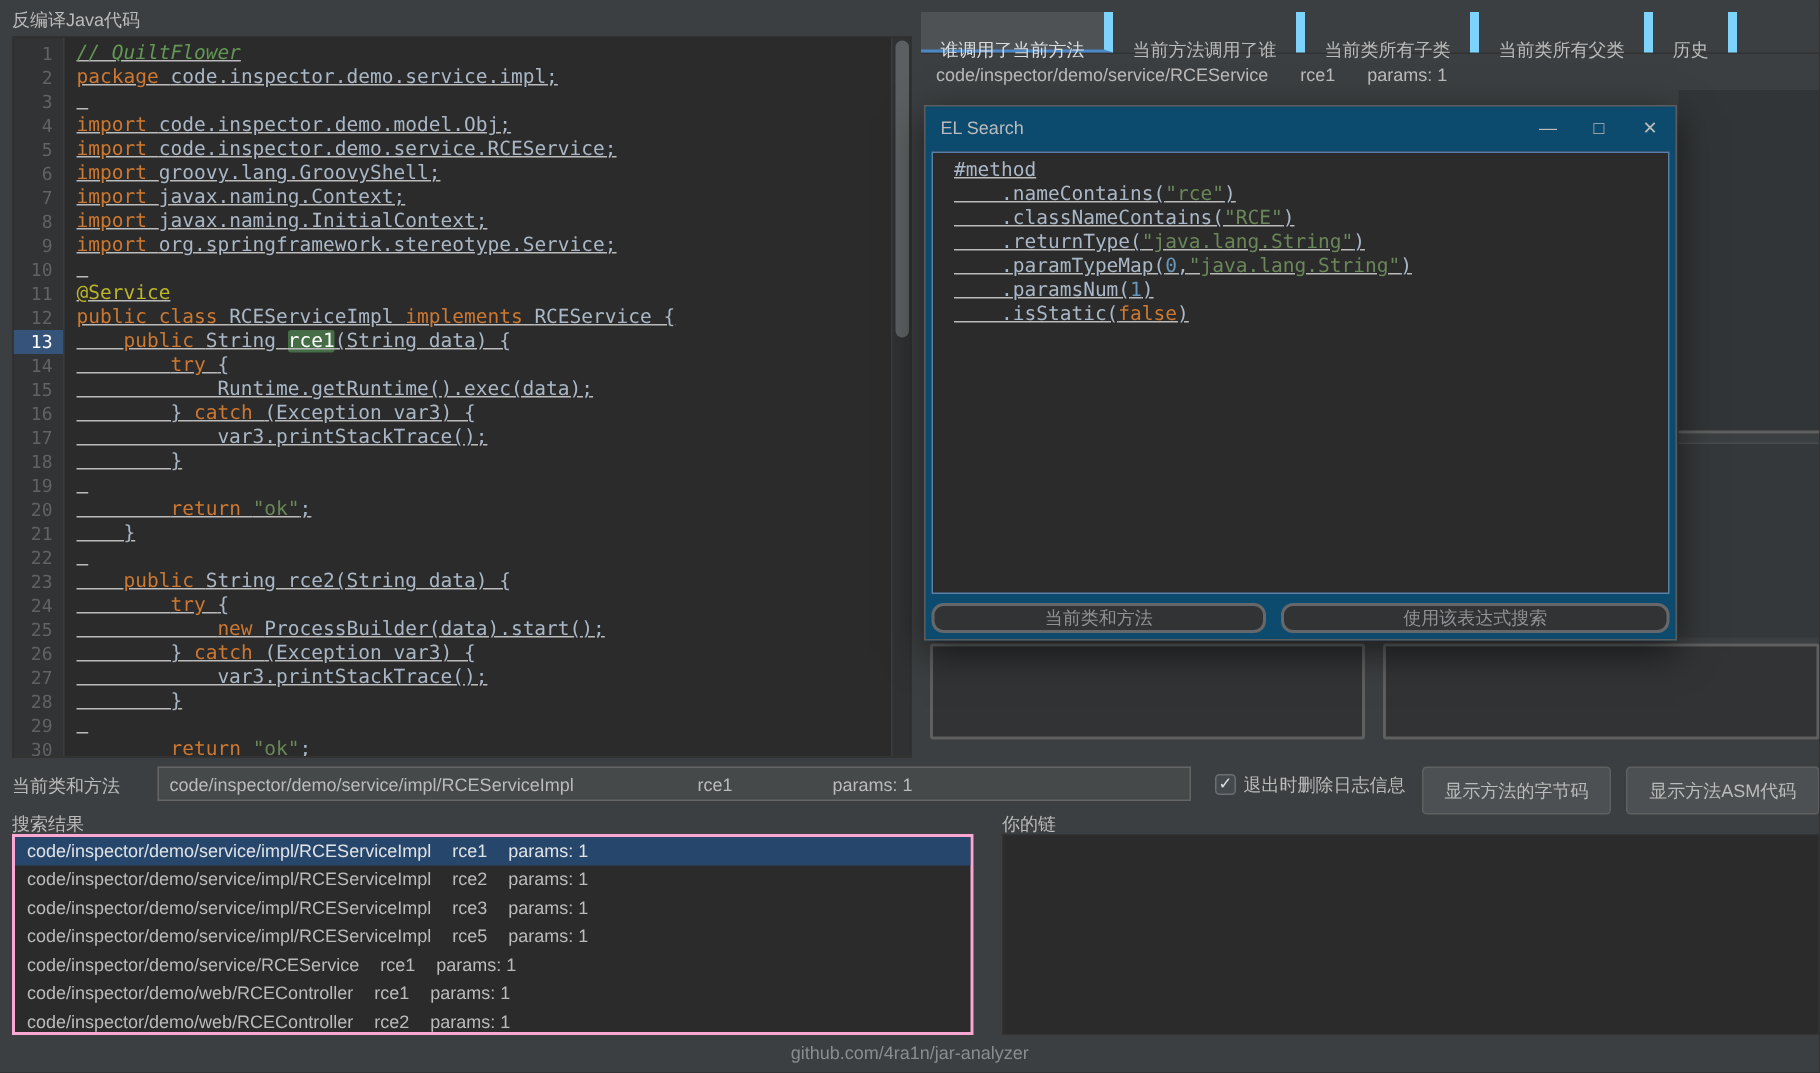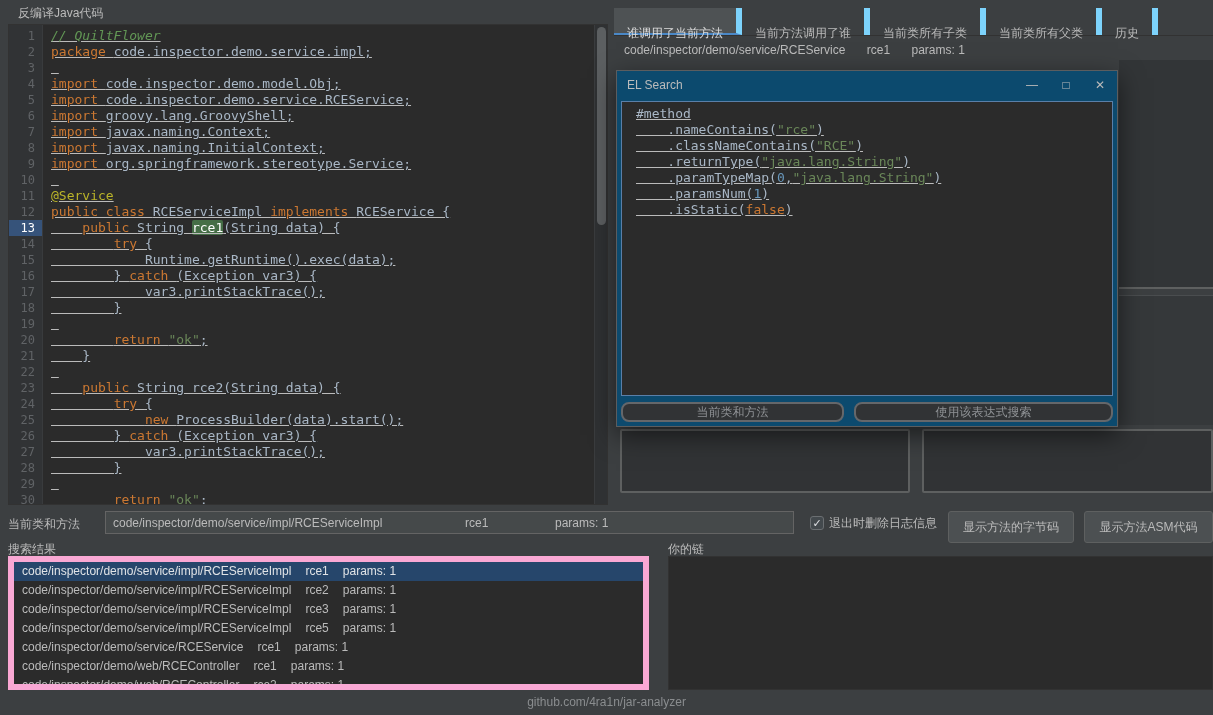--- a/index.html
+++ b/index.html
@@ -5,21 +5,21 @@
   * { margin:0; padding:0; box-sizing:border-box; }
   html,body { background:#2b2b2b; }
   .app {
     position:relative; width:1213px; height:715px;
     background:#3c3f41; overflow:hidden;
     font-family:"Liberation Sans","DejaVu Sans",sans-serif;
     font-size:12px; color:#bbbbbb;
   }
 
   
-  .editor-label { position:absolute; left:8px; top:5px; color:#bbbbbb;margin-left:10px; }
+  .editor-label { position:absolute; left:8px; top:5px; color:#bbbbbb; }
   .editor {
     position:absolute; left:8px; top:24px; width:600px; height:481px;
     background:#2b2b2b; border:1px solid #323232; display:flex; overflow:hidden;
   }
   .gutter { width:34px; background:#313335; border-right:1px solid #393b3d; padding-top:3px; }
   .ln {
     height:16px; line-height:16px; text-align:right; padding-right:7px;
     color:#606366; font-family:"DejaVu Sans Mono",monospace; font-size:12px;
   }
   .ln.act { background:#36537a; color:#ffffff; }
@@ -91,21 +91,21 @@
     position:absolute; top:511px; height:32px; background:#4c5052; border:1px solid #5e6060;
     border-radius:3px; color:#bbbbbb; font-size:12px; font-family:inherit; cursor:default;
   }
   .btn.bytecode { left:948px; width:126px; }
   .btn.asm { left:1084px; width:129px; }
 
   
   .results-label { position:absolute; left:8px; top:541px; }
   .results {
     position:absolute; left:8px; top:556px; width:641px; height:134px;
-    background:#2b2b2b; border:6px solid #f9a8d4; overflow:hidden;
+    background:#2b2b2b; border:2px solid #f9a8d4; overflow:hidden;
   }
   .row { height:19px; line-height:19px; padding-left:8px; white-space:nowrap; color:#bbbbbb; cursor:default; }
   .row span { margin-right:14px; }
   .row.sel { background:#26466b; color:#e0e3e6; }
   .chain-label { position:absolute; left:668px; top:541px; }
   .chain {
     position:absolute; left:668px; top:556px; width:545px; height:134px;
     background:#2b2b2b; border:1px solid #323232;
   }
   .footer { position:absolute; left:0; right:0; top:695px; text-align:center; color:#8a8d8f; }

